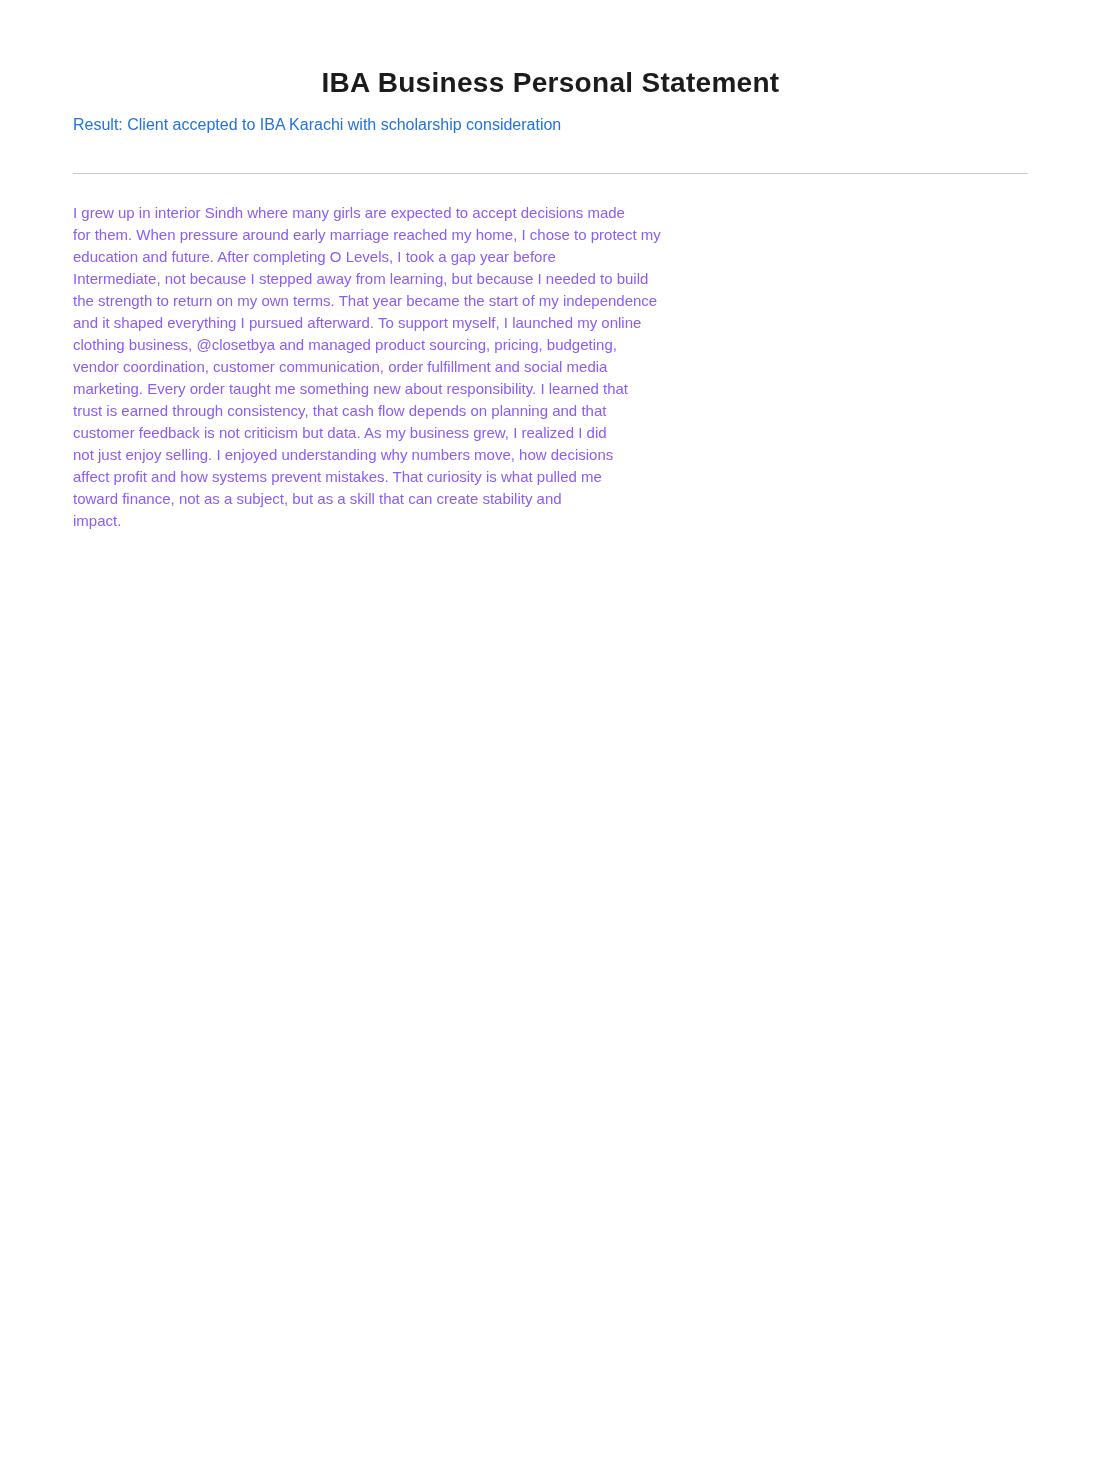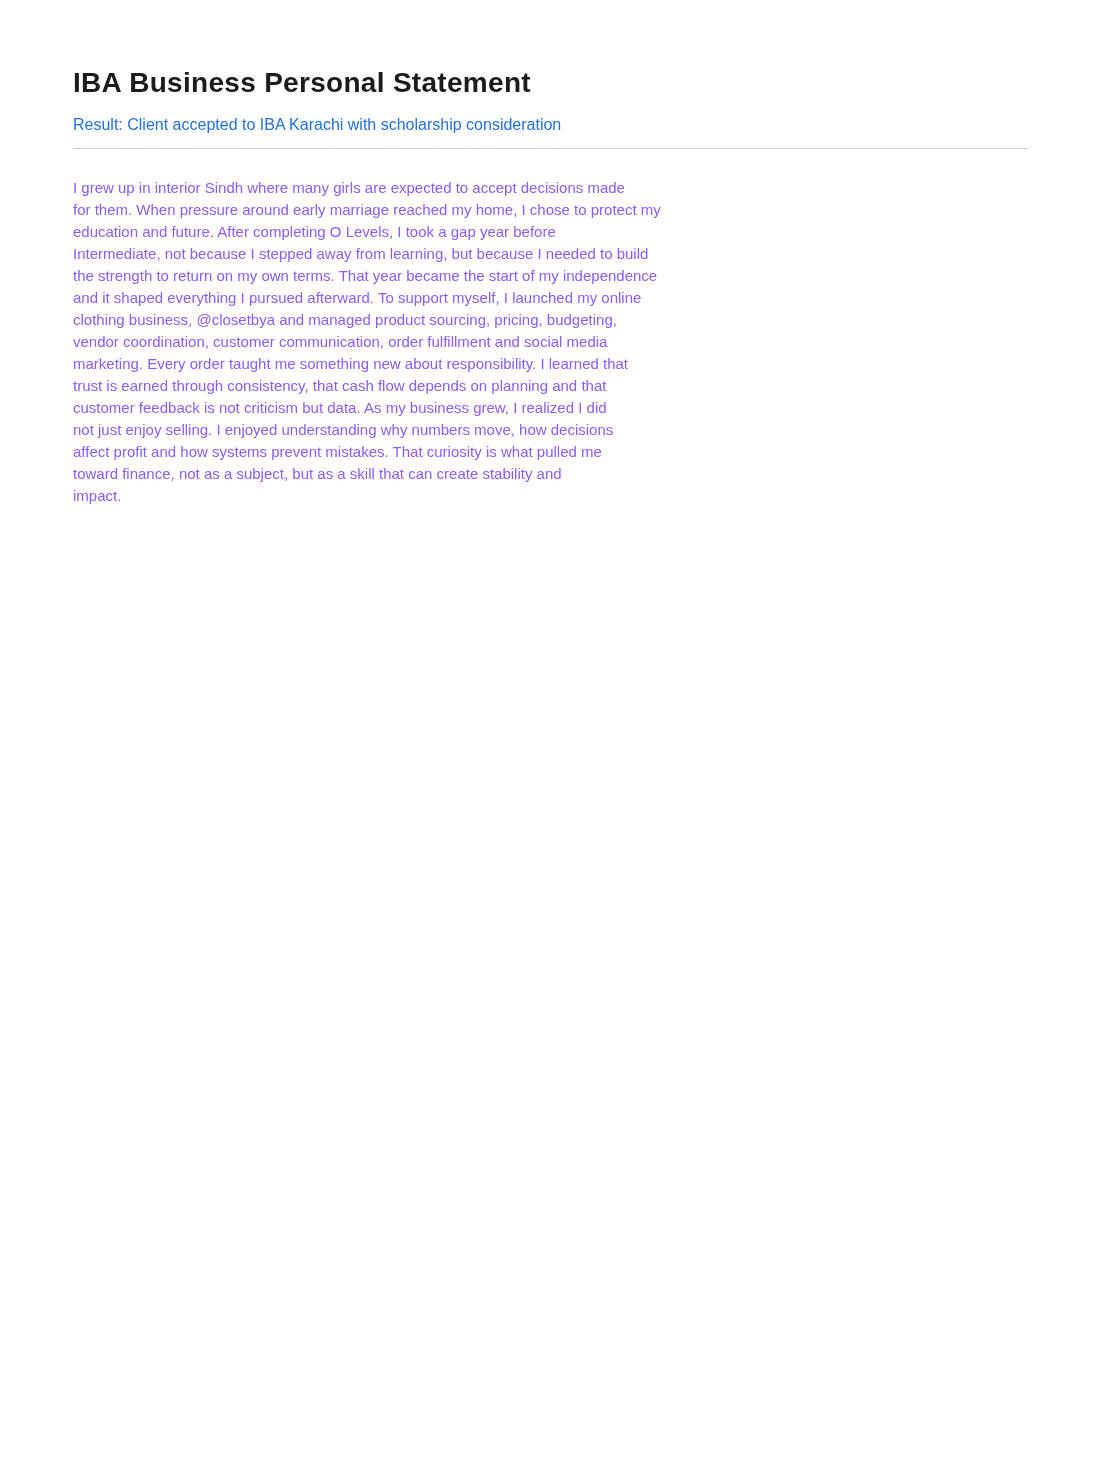--- a/index.html
+++ b/index.html
@@ -21,23 +21,24 @@
     background: #ffffff;
   }
   .doc-title {
     margin: 0 0 14px 0;
     font-size: 28px;
     line-height: 34px;
     font-weight: bold;
     letter-spacing: 0.3px;
     color: #1c1c1c;
     font-family: "Liberation Sans", "DejaVu Sans", sans-serif;
+    text-align: center;
   }
   .result-line {
-    margin: 0 0 12px 0;
+    margin: 0 0 37px 0;
     font-size: 16px;
     line-height: 22px;
     color: #2272d8;
   }
   .divider {
     border: none;
     border-top: 1px solid #c9c9c9;
     margin: 0;
     height: 0;
   }

